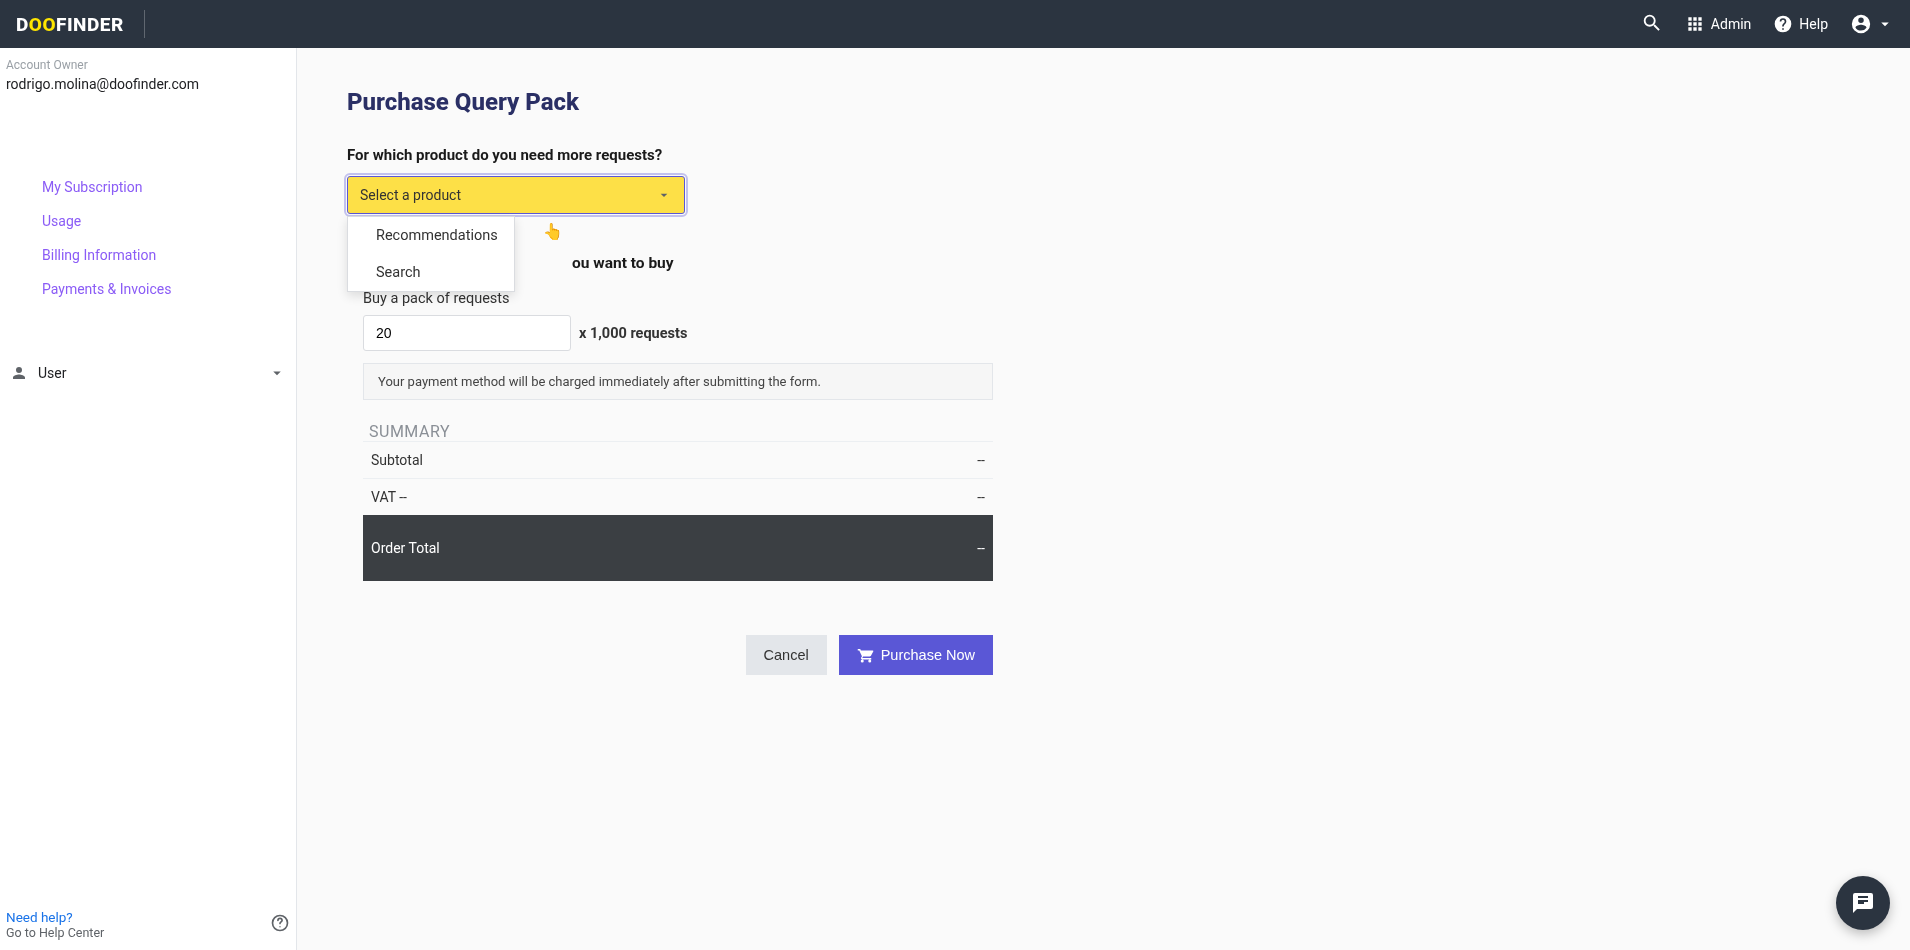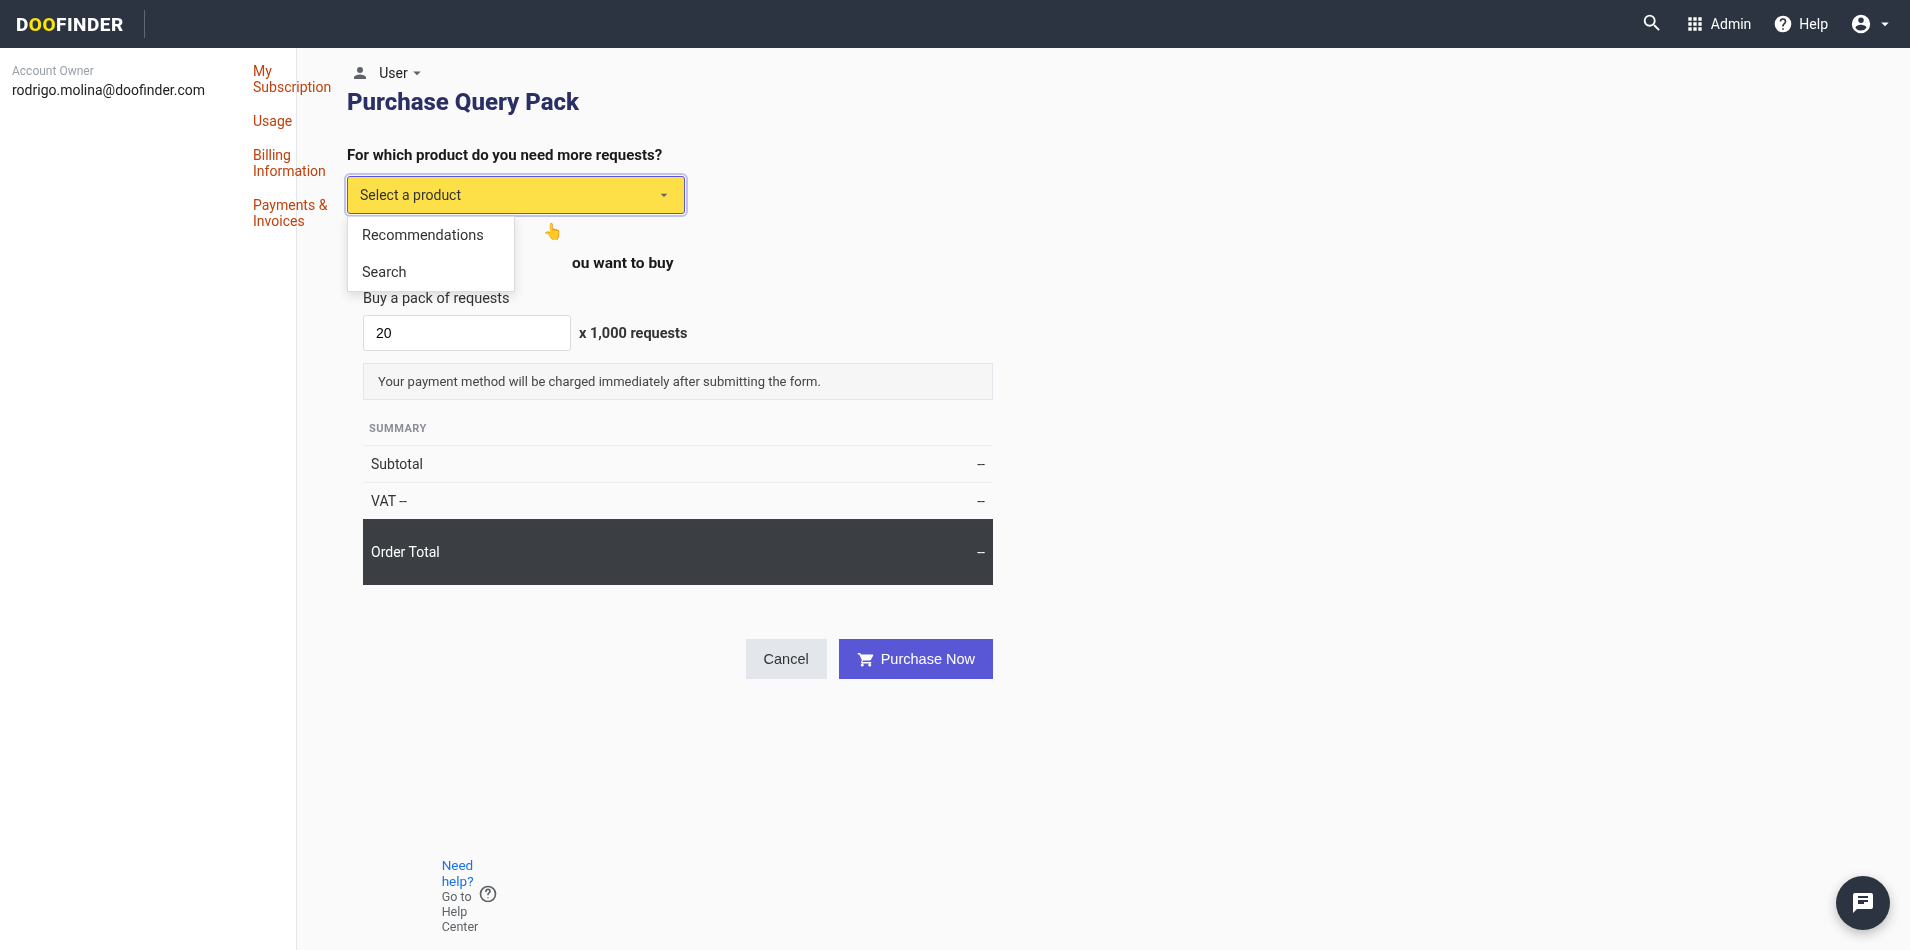--- a/index.html
+++ b/index.html
@@ -58,22 +58,21 @@
 .chevron-sm { width: 18px !important; height: 18px !important; }
 
 
 .layout { display: flex; height: calc(100% - 48px); }
 
 .sidebar {
   width: 297px;
   background: #fff;
   border-right: 1px solid #e3e6ea;
   display: flex;
-  flex-direction: row;
-  padding: 6px;
+  flex-direction: column;
   position: relative;
 }
 .account-block {
   padding: 10px 6px 18px 6px;
 }
 .account-owner-label {
   font-size: 12px;
   color: #9aa0a6;
   margin-bottom: 4px;
 }
@@ -96,21 +95,21 @@
   font-size: 14px;
 }
 .nav-header .label { flex: 1; }
 .nav-header svg.lead { width: 18px; height: 18px; margin-right: 10px; fill: #5f6368; }
 .nav-header svg.chev { width: 18px; height: 18px; fill: #5f6368; }
 .nav-children { padding-left: 32px; }
 .nav-child {
   padding: 9px 8px;
   font-size: 14px;
   cursor: pointer;
-  color: #c2410c;
+  color: #8b5cf6;
 }
 .sidebar-spacer2 { height: 48px; }
 
 .sidebar-footer {
   margin-top: auto;
   padding: 8px 6px 10px 6px;
   display: flex;
   align-items: center;
 }
 .need-help {
@@ -173,21 +172,21 @@
   position: absolute;
   top: 40px;
   left: 0;
   width: 168px;
   background: #fff;
   border: 1px solid #dadce0;
   box-shadow: 0 4px 10px rgba(0,0,0,0.12);
   z-index: 50;
 }
 .dropdown-item {
-  padding: 10px 14px;
+  padding: 10px 28px;
   font-size: 14.5px;
   cursor: pointer;
 }
 
 .section-label {
   font-size: 15.5px;
   font-weight: 700;
   color: #1a1a1a;
   margin-bottom: 18px;
 }
@@ -221,25 +220,24 @@
   background: #f6f6f6;
   border: 1px solid #e3e6ea;
   padding: 10px 14px;
   font-size: 13px;
   color: #454545;
   margin-bottom: 22px;
   width: 630px;
 }
 
 .summary-title {
-  font-size: 11px;
-  font-weight: 700;
+  font-size: 16px;
+  font-weight: 400;
   color: #8a8f96;
   letter-spacing: 0.5px;
-  margin-bottom: 10px;
   padding-left: 6px;
 }
 .summary-row {
   display: flex;
   justify-content: space-between;
   padding: 10px 8px;
   font-size: 14px;
   border-top: 1px solid #eceff2;
   width: 630px;
 }

